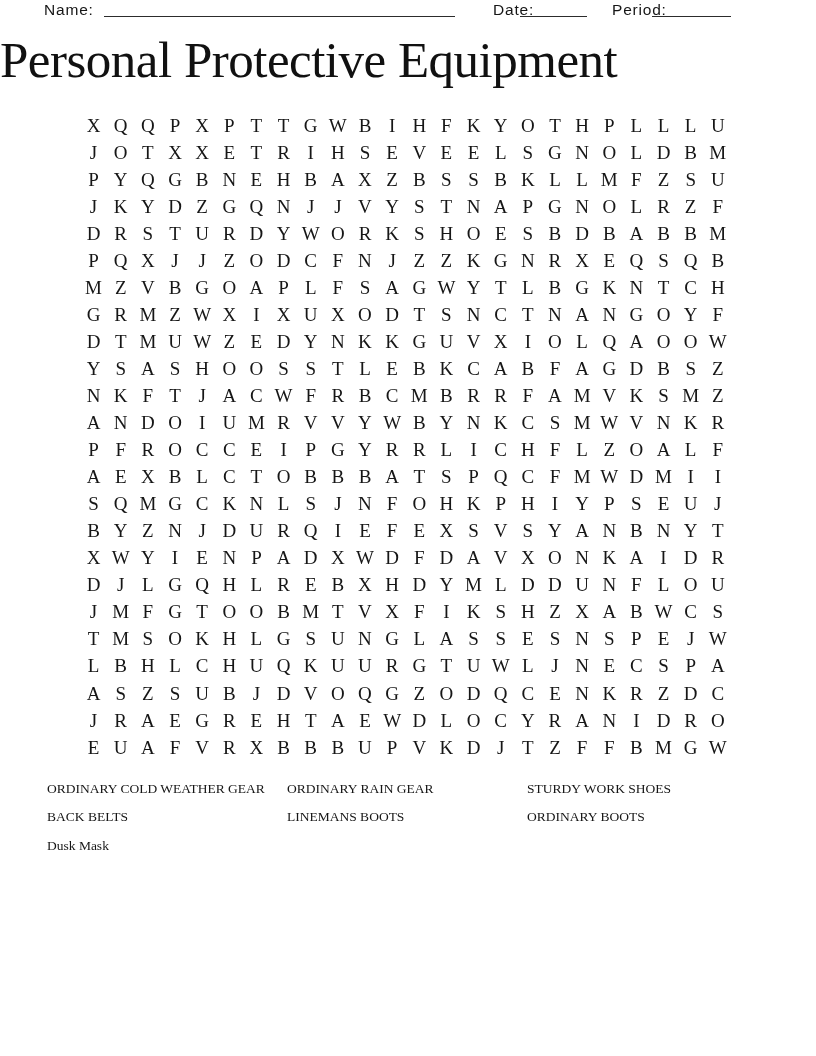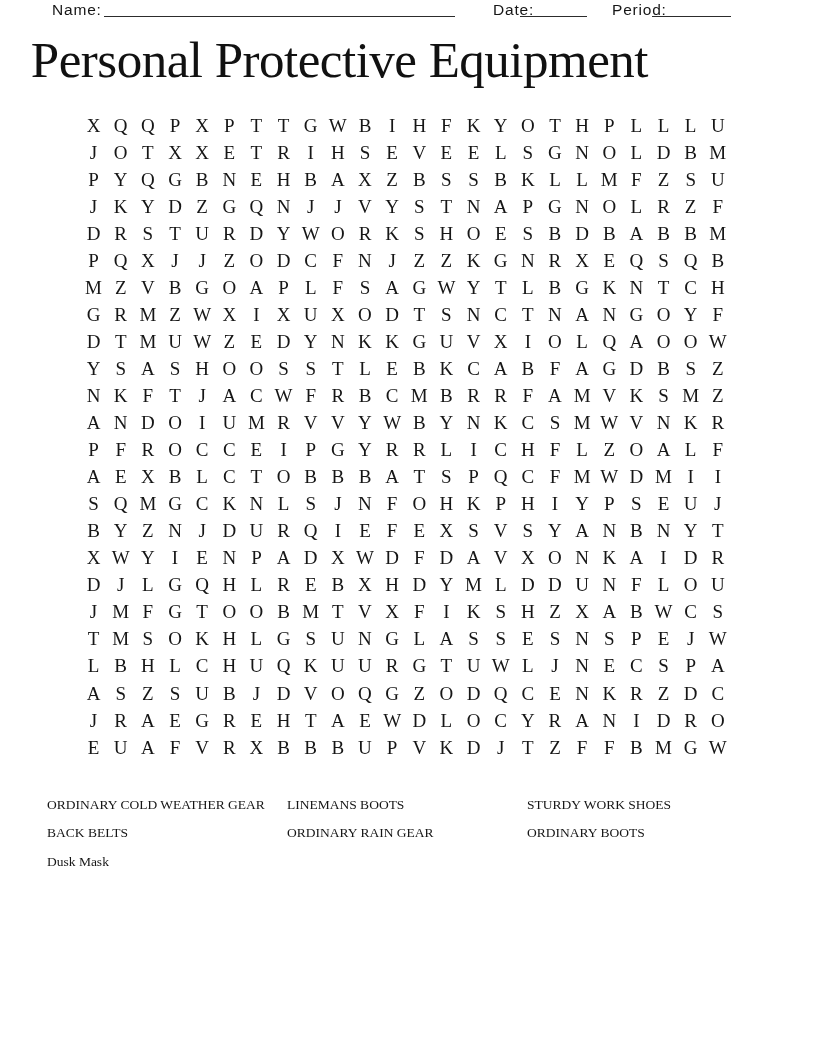--- a/index.html
+++ b/index.html
@@ -36,21 +36,21 @@
     height: 0;
     border-bottom: 1.5px solid #2c2c2c;
   }
   
   .title {
     position: absolute;
     top: 31px;
     left: 0;
     width: 648px;
     margin: 0;
-    text-align: right;
+    text-align: left;
     font-family: "Liberation Serif", serif;
     font-weight: normal;
     font-size: 51px;
     line-height: 58px;
     letter-spacing: -0.5px;
     color: #111111;
     white-space: nowrap;
   }
   
   .grid {
@@ -74,34 +74,34 @@
     position: absolute;
     top: 775px;
     left: 0;
     width: 816px;
     font-family: "Liberation Serif", serif;
     font-size: 13.5px;
     color: #161616;
   }
   .wcol {
     position: absolute;
-    top: 16px;
+    top: 0;
   }
   .word {
     line-height: 28.3px;
     white-space: nowrap;
   }
 </style>
 </head>
 <body>
 
 <div class="page">
 
   <div class="hdr">
-    <span class="hlabel" style="left:52px">Name:</span>
+    <span class="hlabel" style="left:44px">Name:</span>
     <span class="hline" style="left:104px;width:351px"></span>
     <span class="hlabel" style="left:493px">Date:</span>
     <span class="hline" style="left:520px;width:67px"></span>
     <span class="hlabel" style="left:612px">Period:</span>
     <span class="hline" style="left:652px;width:79px"></span>
   </div>
 
   <h1 class="title">Personal Protective Equipment</h1>
 
   <div class="grid">
@@ -683,22 +683,22 @@
       <span class="cell">W</span>
     </div>
 
   <div class="words">
     <div class="wcol" style="left:47px">
         <div class="word">ORDINARY COLD WEATHER GEAR</div>
         <div class="word">BACK BELTS</div>
         <div class="word">Dusk Mask</div>
       </div>
     <div class="wcol" style="left:287px">
+        <div class="word">ORDINARY RAIN GEAR</div>
         <div class="word">LINEMANS BOOTS</div>
-        <div class="word">ORDINARY RAIN GEAR</div>
       </div>
     <div class="wcol" style="left:527px">
         <div class="word">STURDY WORK SHOES</div>
         <div class="word">ORDINARY BOOTS</div>
       </div>
   </div>
 
 </div>
 
 </body></html>

